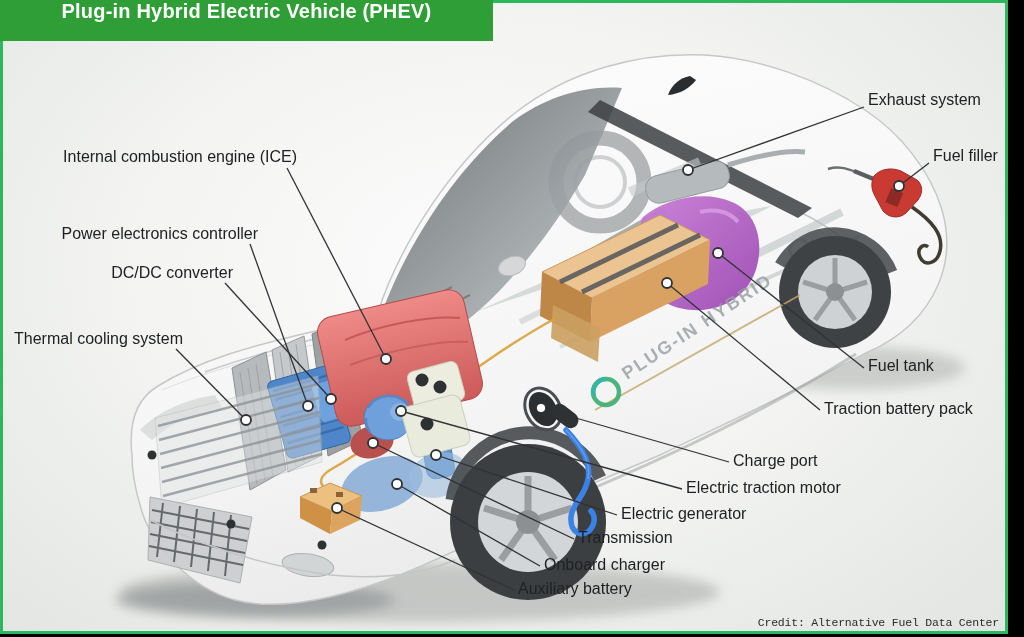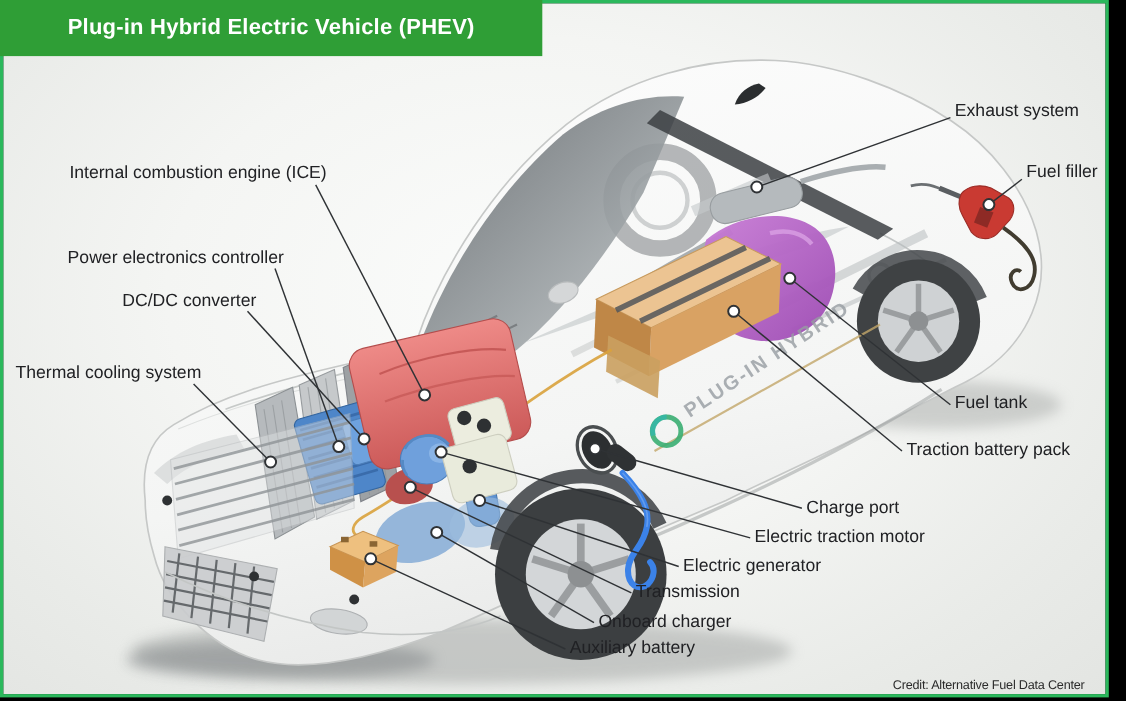--- a/index.html
+++ b/index.html
@@ -2,30 +2,30 @@
 <html><head>
 <meta charset="utf-8">
 <style>
   html,body{margin:0;padding:0;background:#000;width:1024px;height:637px;overflow:hidden;}
   .frame{
     position:absolute;left:0;top:0;width:1002px;height:628px;
     border:3px solid #2bb85c;
     background:radial-gradient(ellipse at 48% 42%, #fbfcfb 0%, #f4f5f3 45%, #e9ebe8 78%, #e3e5e2 100%);
   }
   .titlebar{
-    position:absolute;left:-3px;top:-3px;width:493px;height:51px;
-    background:#2f9e36;display:flex;align-items:center;justify-content:center;
+    position:absolute;left:-3px;top:-3px;width:493px;height:41px;
+    background:#2f9e36;display:flex;justify-content:center;
   }
   .titlebar h1{
     margin:0;font-family:"Liberation Sans",sans-serif;font-weight:bold;
     font-size:20px;color:#ffffff;letter-spacing:0.2px;
   }
   .credit{
-    position:absolute;right:19px;bottom:2px;
-    font-family:Liberation Sans, sans-serif;font-size:11.5px;color:#2b2b2b;
+    position:absolute;right:6px;bottom:2px;
+    font-family:Liberation Mono, monospace;font-size:11.5px;color:#2b2b2b;
     letter-spacing:-0.2px;
   }
   svg{position:absolute;left:0;top:0;}
   .lbl{font-family:"Liberation Sans",sans-serif;font-size:16px;fill:#202124;}
   .end{text-anchor:end;}
   .leader{stroke:#2f3235;stroke-width:1.3;fill:none;}
   .dot{fill:#ffffff;stroke:#2f3235;stroke-width:1.8;}
   .badge{font-family:"Liberation Sans",sans-serif;font-size:18px;font-weight:bold;
          fill:#979da2;letter-spacing:2px;opacity:.8;}
 </style>

